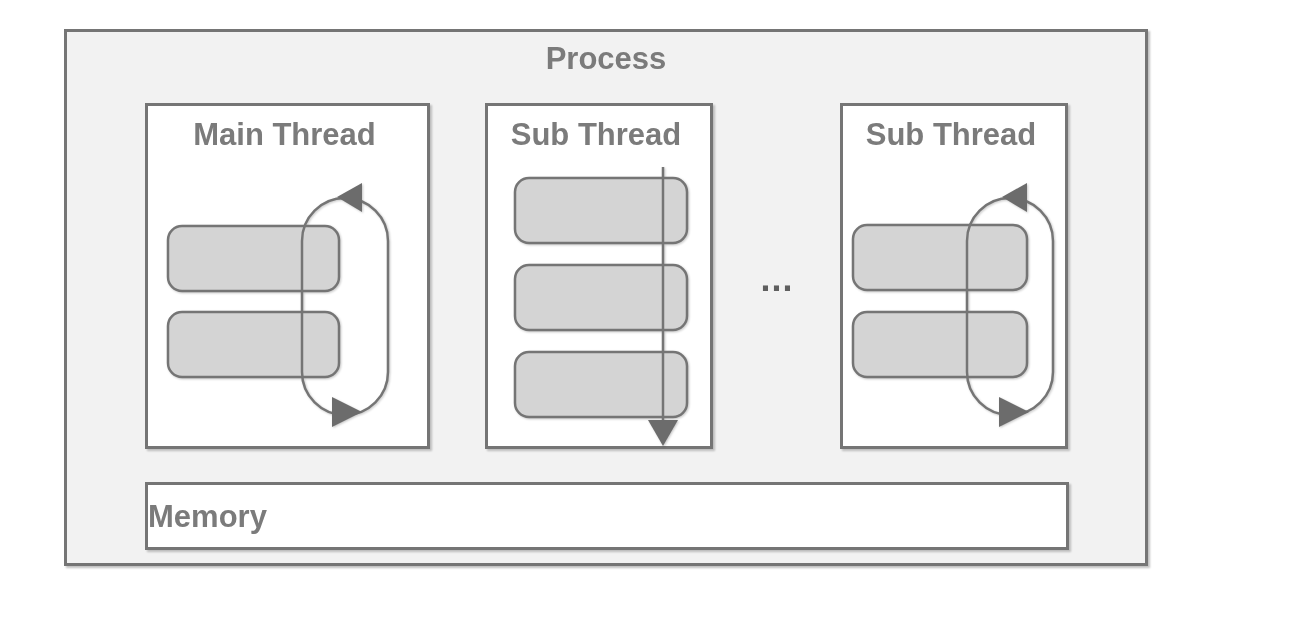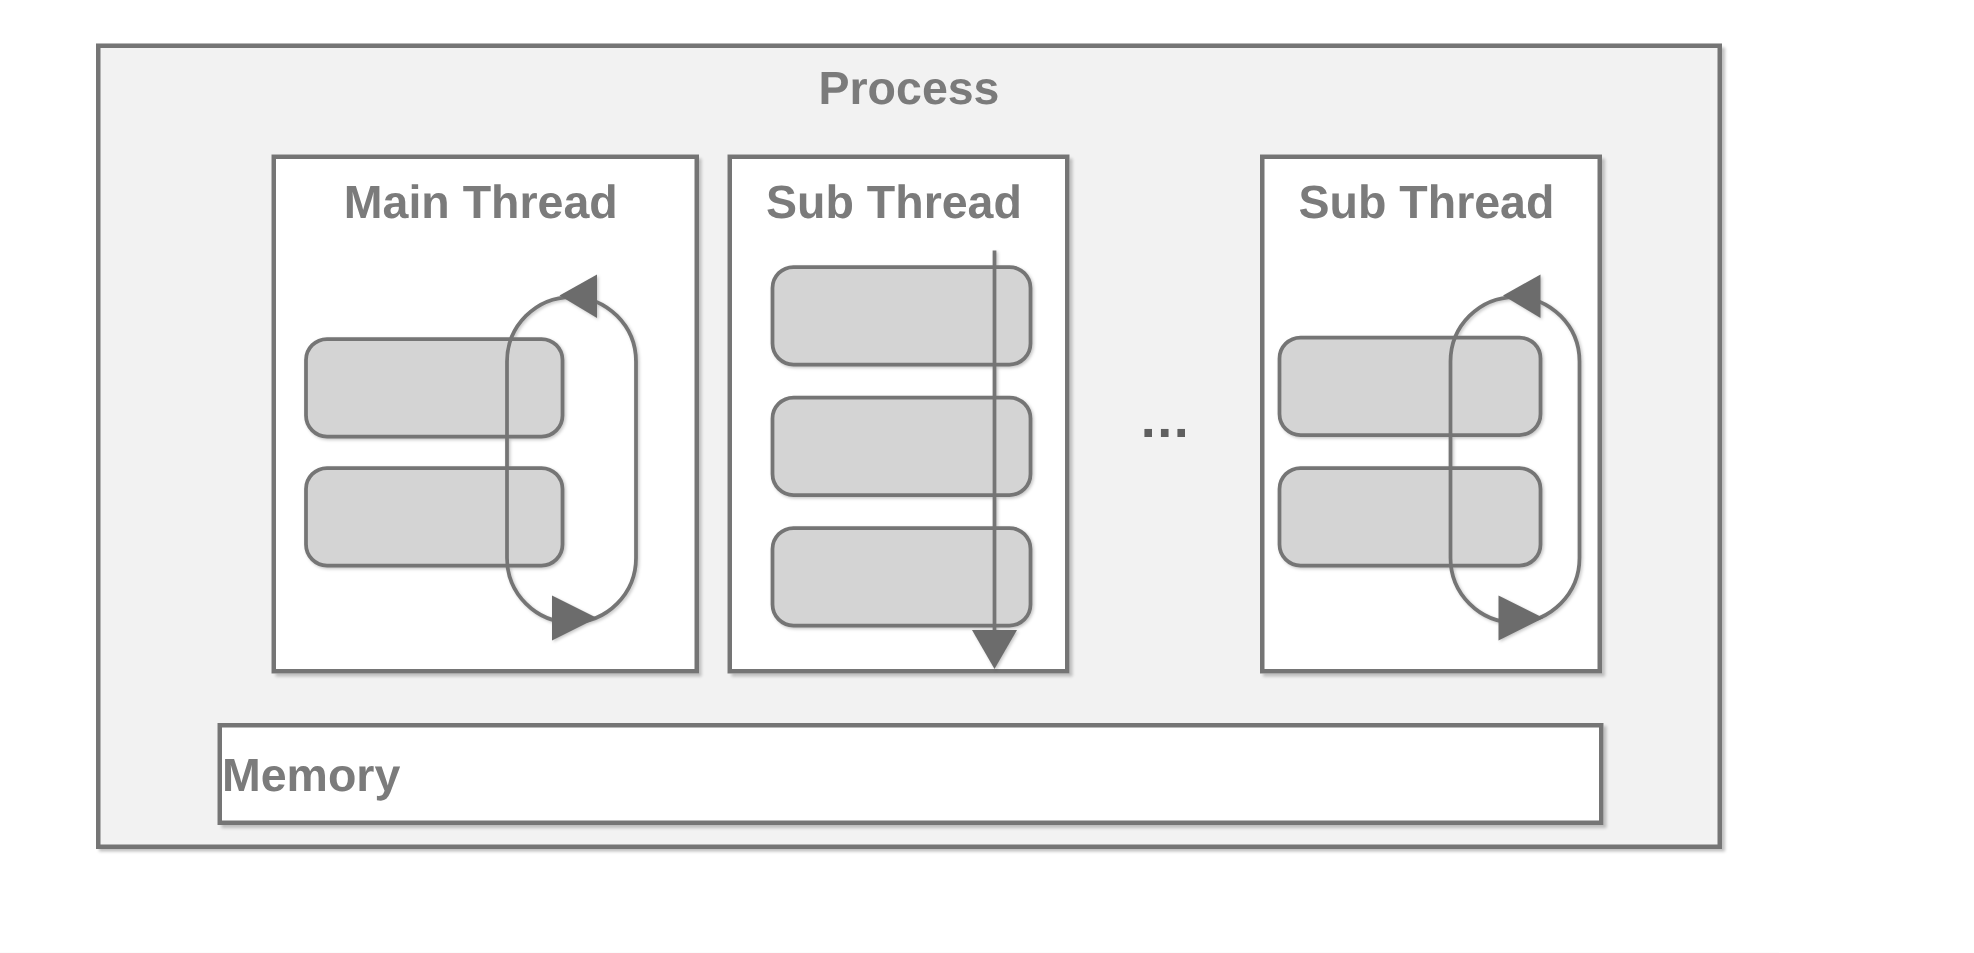--- a/index.html
+++ b/index.html
@@ -33,21 +33,21 @@
   .process-title{
     position:absolute;left:0;right:0;top:11px;text-align:center;
   }
 
   .panel{
     position:absolute;top:103px;height:346px;
     background:var(--panel-fill);
     border:3px solid var(--stroke);
     box-shadow:2px 2px 2px rgba(0,0,0,0.22);
   }
-  .panel-main{left:145px;width:285px;margin-left:36px;}
+  .panel-main{left:145px;width:285px;}
   .panel-sub1{left:485px;width:228px;}
   .panel-sub2{left:840px;width:228px;}
   .panel-title{
     position:absolute;left:-3px;top:13px;width:100%;text-align:center;
     padding:0 3px;
   }
   .shapes{
     position:absolute;left:-3px;top:-3px;pointer-events:none;
     filter:drop-shadow(1px 1.5px 1px rgba(0,0,0,0.22));
   }

